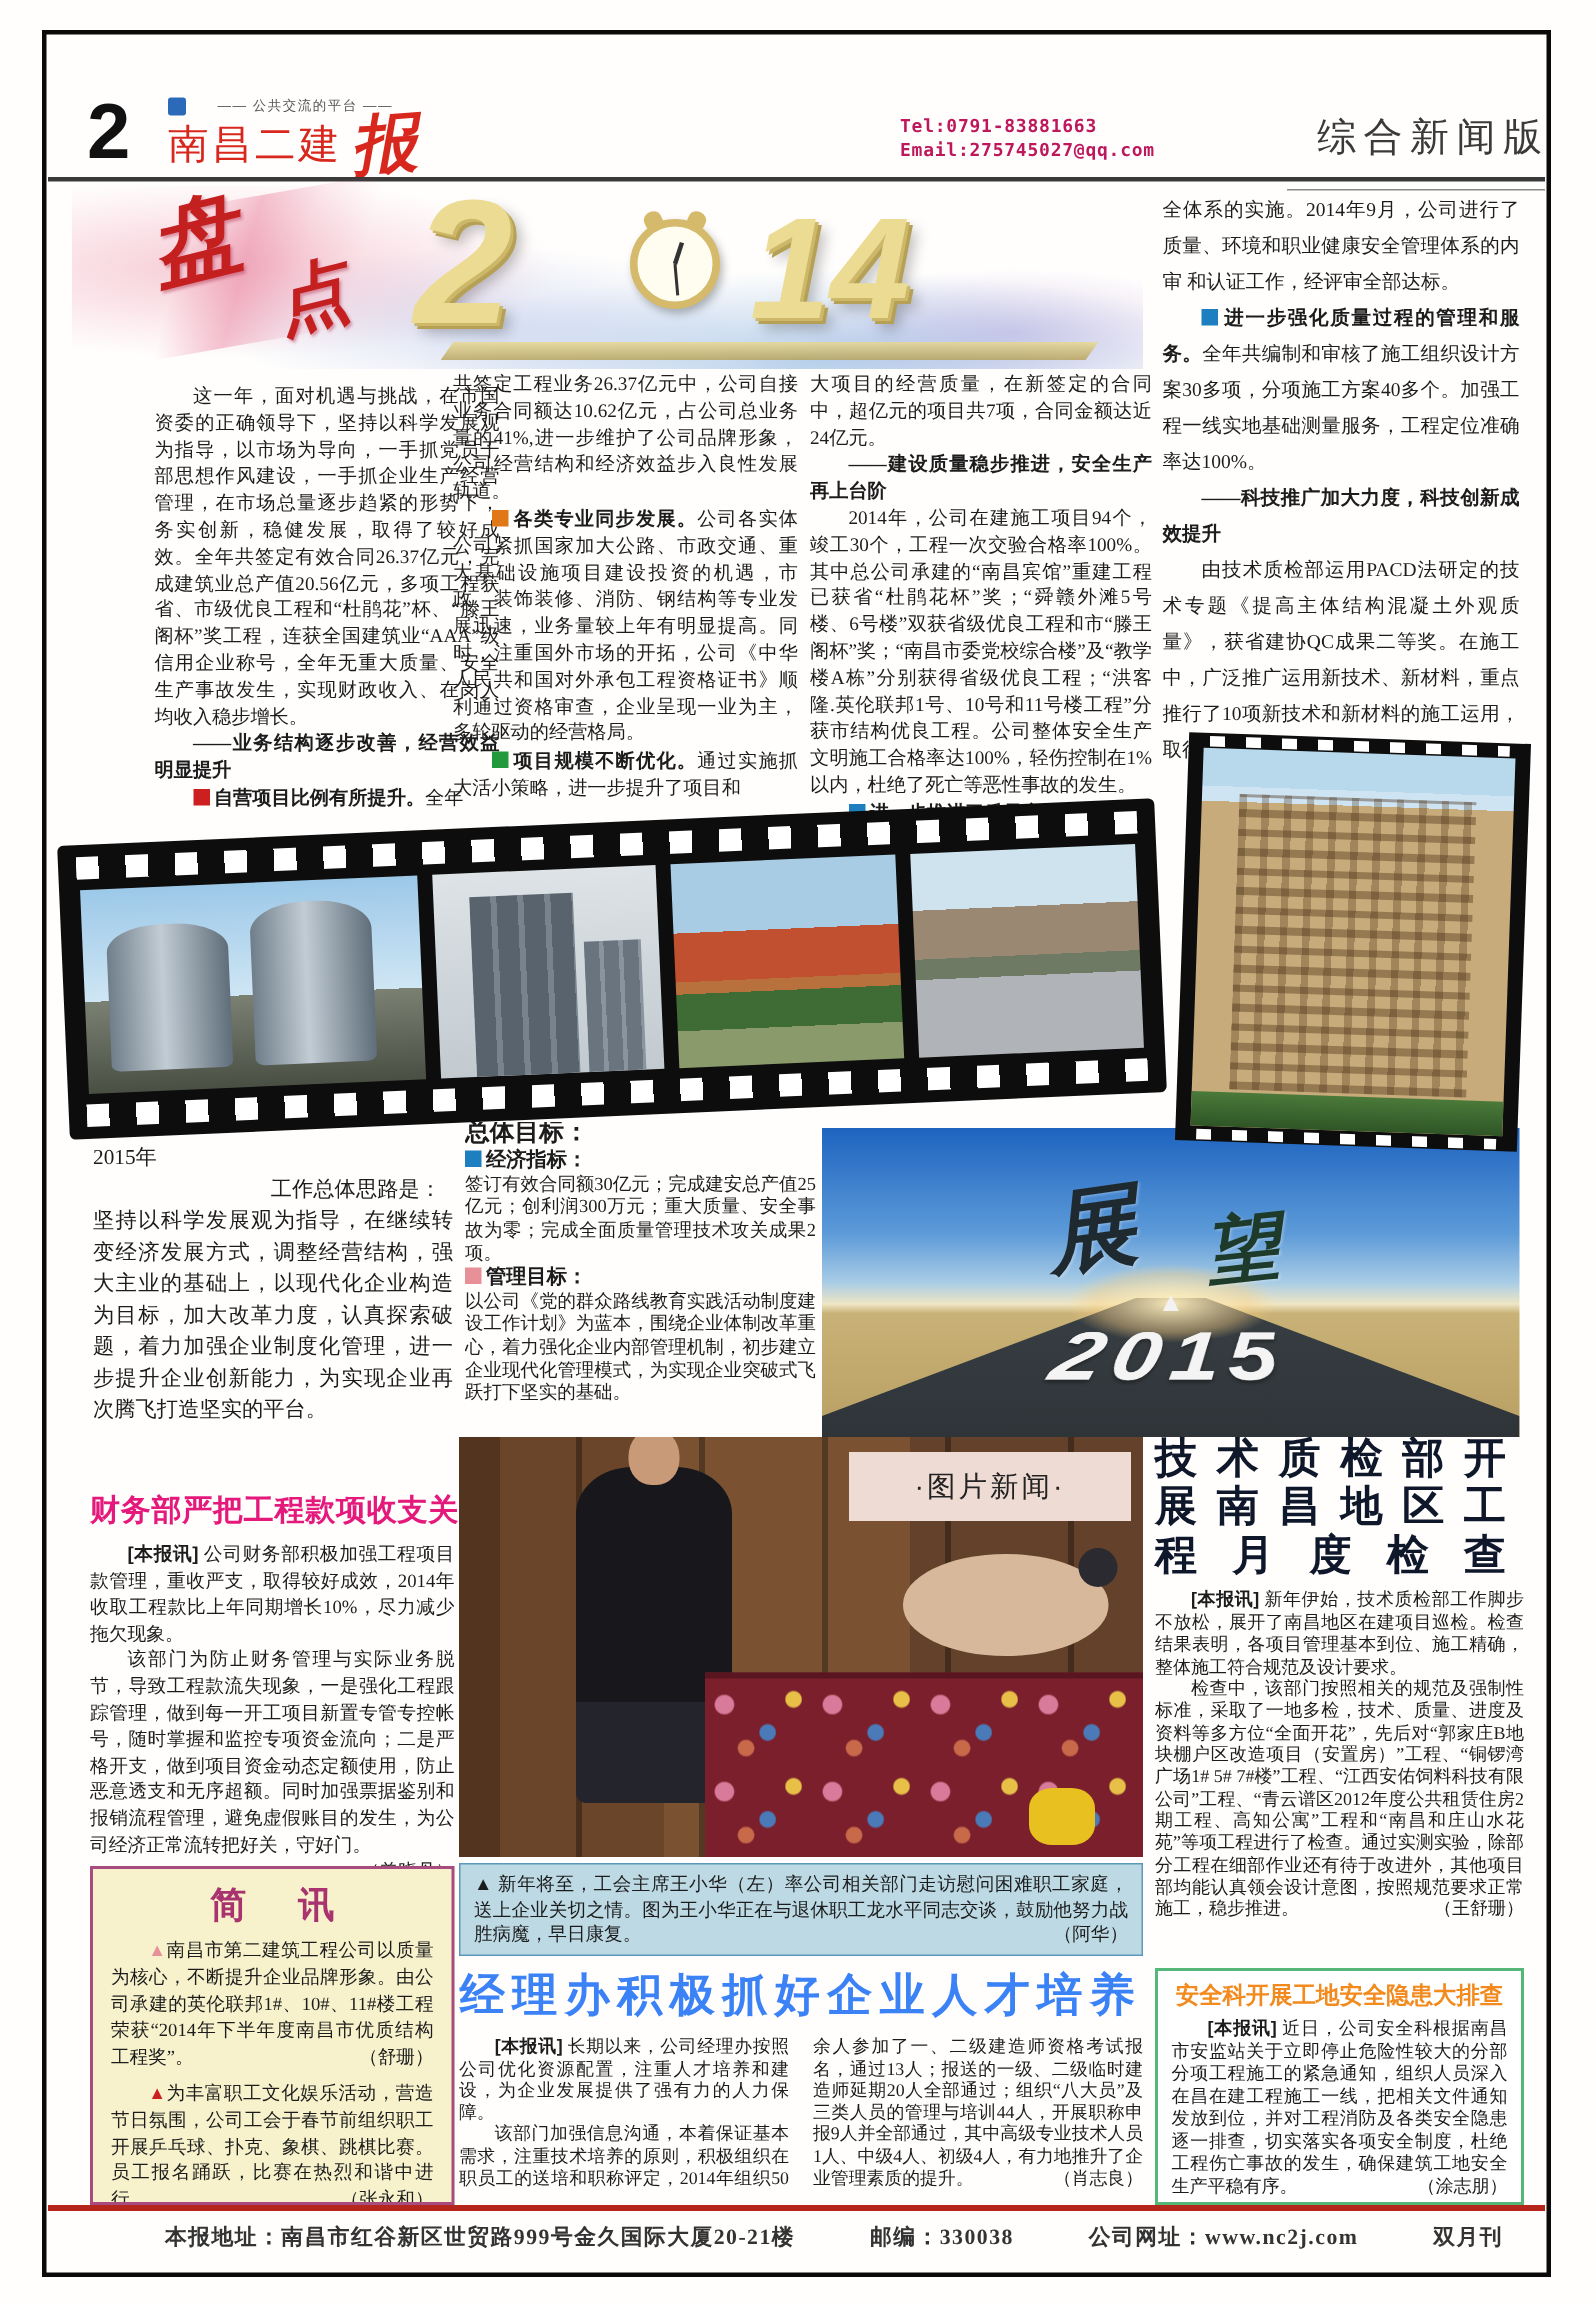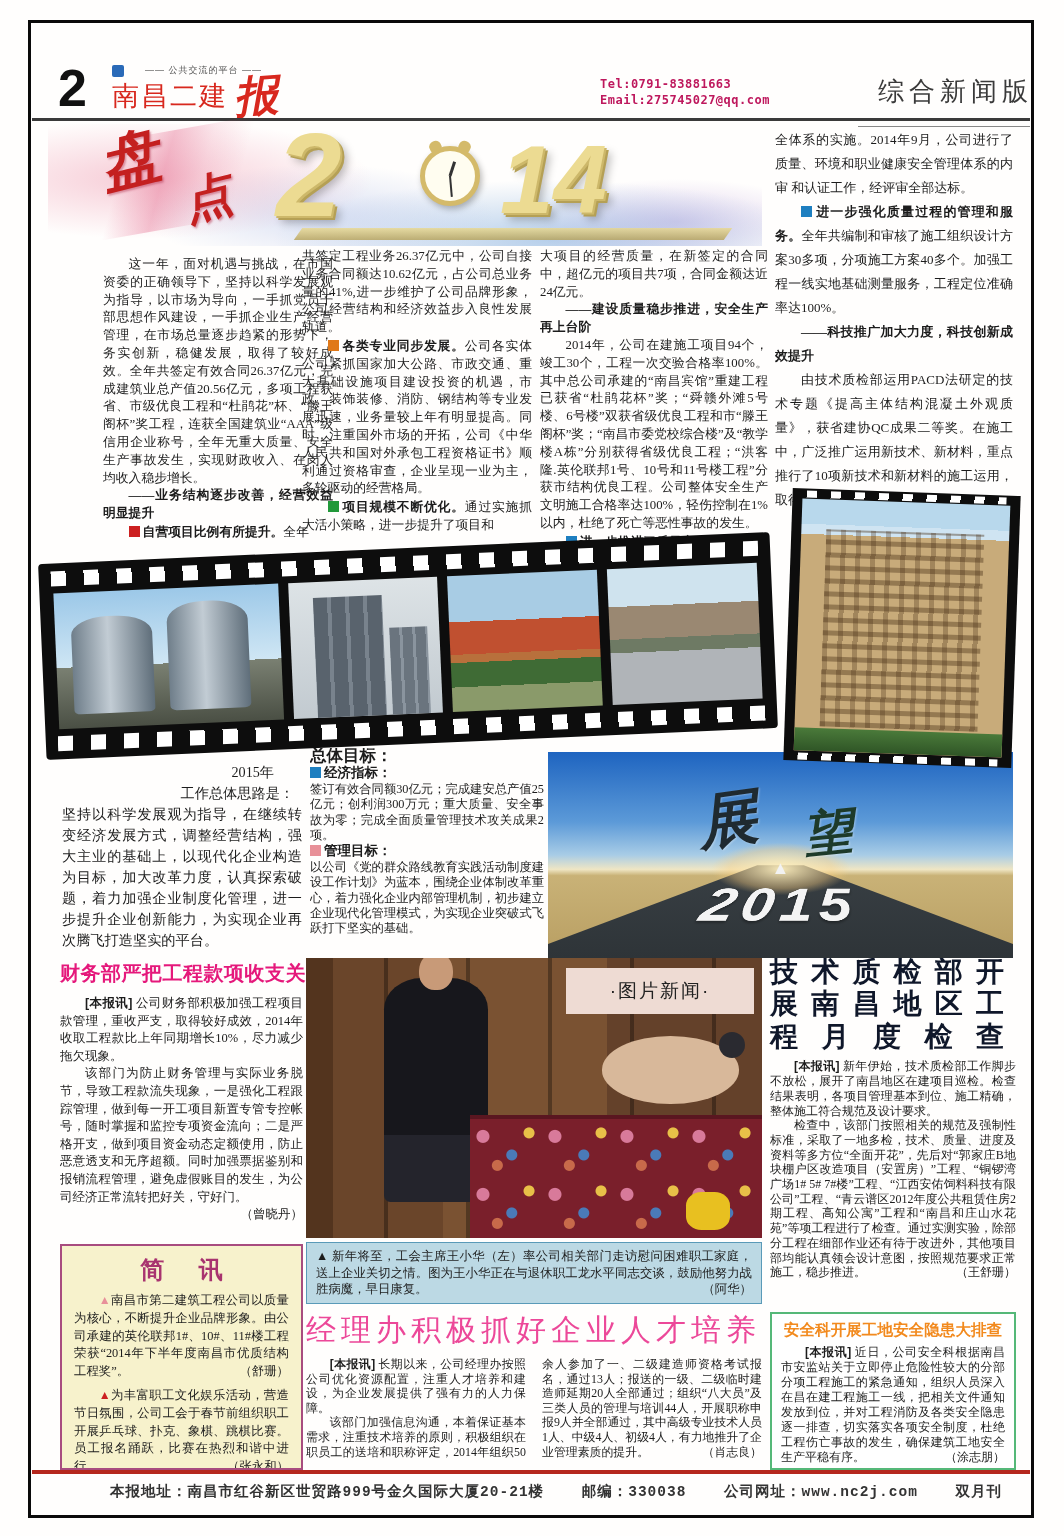--- a/index.html
+++ b/index.html
@@ -95,21 +95,21 @@
     background:linear-gradient(180deg,#b8d8ec 0 10%,#cfe4f2 10% 14%,#c8ab7a 14%); }
   .tall-windows { position:absolute; left:12%; right:12%; top:12%; bottom:10%;
     background:
      repeating-linear-gradient(0deg, rgba(70,45,20,.40) 0 5px, transparent 5px 13px),
      repeating-linear-gradient(90deg, rgba(70,45,20,.30) 0 5px, transparent 5px 15px); }
   .tall-green { position:absolute; left:0; right:0; bottom:0; height:9%;
     background:linear-gradient(180deg,#4a7a3a,#2f5526); }
 
   
   .outlook { position:absolute; left:62px; top:762px; width:240px; height:200px; font-size:14.2px; line-height:21px; }
-  .outlook .l1 { text-align:right; padding-right:28px; }
+  .outlook .l1 { padding-right:28px; }
   .outlook .l2 { text-align:right; padding-right:8px; }
   .outlook .body { text-align:justify; }
   .goals { position:absolute; left:310px; top:748px; width:234px; height:214px; overflow:hidden;
     font-size:12.3px; line-height:15.4px; text-align:justify;}
   .goals .title { font-size:16.5px; font-weight:900; font-family:"Liberation Sans",sans-serif; margin-bottom:2px;}
   .goals .glabel { font-weight:900; font-family:"Liberation Sans",sans-serif; font-size:13.5px; }
 
   .outphoto { position:absolute; left:548px; top:752px; width:465px; height:206px; overflow:hidden; z-index:2;
     background:linear-gradient(180deg,#1e64c0 0%,#5c9ad8 34%,#a8cce6 50%,#efe6c4 57%,#c9b277 60%,#b89e62 100%); }
   .road { position:absolute; inset:0; clip-path:polygon(45% 55%, 55% 55%, 108% 100%, -8% 100%);
@@ -120,21 +120,21 @@
   .zhan { left:150px; top:28px; font-size:60px; transform:rotate(-8deg); }
   .wang { left:255px; top:48px; font-size:50px; transform:rotate(-6deg); color:#1d3a2a;}
   .road-arrow { position:absolute; left:50%; top:106px; transform:translateX(-50%); color:#f2f2f2; font-size:18px;}
   .road-year { position:absolute; left:0; right:0; top:118px; text-align:center; color:#f4f4f4;
     font-family:"Liberation Sans",sans-serif; font-weight:900; font-size:58px; font-style:italic;
     transform:perspective(220px) rotateX(38deg) skewX(-6deg); letter-spacing:6px; text-shadow:0 2px 3px rgba(0,0,0,.4);}
 
   
   .fin { position:absolute; left:60px; top:960px; width:243px; }
   .fin-headline { font-family:"Liberation Sans",sans-serif; font-weight:900; font-size:20px; color:#e5187b;
-    white-space:nowrap; text-align:right; margin-bottom:8px; letter-spacing:.5px;}
+    white-space:nowrap; text-align:right; margin-bottom:8px; letter-spacing:.5px;margin-top:33px;}
   .artbody { font-size:12.5px; line-height:17.6px; text-align:justify; }
   .tag { font-weight:900; font-family:"Liberation Sans",sans-serif; }
   .byline { float:right; }
   .briefs { position:absolute; left:60px; top:1244px; width:243px; height:226px; background:#f7f2cc;
     border:2px solid #a84c7f; padding:8px 12px; overflow:hidden;}
   .briefs-title { text-align:center; font-size:24px; font-weight:900; color:#a8336f; letter-spacing:14px;
     font-family:"Liberation Sans",sans-serif; margin-bottom:6px; text-indent:14px;}
   .brief-item { font-size:12.4px; line-height:17.8px; text-align:justify; text-indent:2em; margin-bottom:6px;}
   .tri { font-size:12px; } .tri.pink{ color:#e8909a; } .tri.red{ color:#cc2020; }
 
@@ -157,41 +157,41 @@
       radial-gradient(circle at 82% 24%, #e8c048 0 5px, transparent 6px),
       radial-gradient(circle at 38% 80%, #c86a4a 0 5px, transparent 6px);
     background-size:72px 58px; border-top:4px solid #5a1620;}
   .fig-lying { position:absolute; right:5%; top:28%; width:30%; height:24%; background:#d8b89a; border-radius:50%; }
   .fig-lying::before { content:""; position:absolute; right:-6px; top:-4px; width:26px; height:26px;
     background:#2a2a30; border-radius:50%; }
   .kettle { position:absolute; right:7%; bottom:3%; width:44px; height:38px; background:#e8c020; border-radius:35%; }
   .caption { position:absolute; left:306px; top:1242px; width:456px; height:62px; background:#bcd9e4;
     border:1px solid #5a9ab8; padding:5px 9px; font-size:12.4px; line-height:16.6px; text-align:justify; overflow:hidden;}
   .mgr { position:absolute; left:306px; top:1310px; width:456px; }
-  .mgr-headline { font-family:"Liberation Sans",sans-serif; font-weight:400; font-size:30px; color:#ec4899;
-    letter-spacing:5px; text-align:left; white-space:nowrap; margin-bottom:6px;}
+  .mgr-headline { font-family:"Liberation Sans",sans-serif; font-weight:700; font-size:30px; color:#3b82f6;
+    letter-spacing:5px; text-align:center; white-space:nowrap; margin-bottom:6px;}
   .mgr-body { column-count:2; column-gap:16px; font-size:11.9px; line-height:14.6px; text-align:justify;
     height:118px; overflow:hidden;}
 
   
   .tech { position:absolute; left:770px; top:956px; width:246px; }
   .tech-headline { width:246px; font-family:"Liberation Sans",sans-serif; font-weight:700; color:#0f172a;
     font-size:28px; letter-spacing:12px; line-height:1.16; text-align:justify; text-align-last:justify;
     word-break:break-all; margin-bottom:6px;}
   .tech-body { font-size:12px; line-height:14.7px; text-align:justify; height:250px; overflow:hidden;}
   .safety { position:absolute; left:770px; top:1312px; width:246px; height:158px; border:2px solid #55b878;
     padding:6px 9px; overflow:hidden; background:#fff;}
   .safety-headline { font-family:"Liberation Sans",sans-serif; font-weight:900; color:#f28a1e; font-size:15.6px;
     text-align:center; white-space:nowrap; margin-bottom:4px;}
   .safety-body { font-size:12px; line-height:15px; text-align:justify; }
 
   
   .rule-red { position:absolute; left:32px; top:1470px; width:998px; height:4px; background:#b5271d; }
   .footer { position:absolute; left:32px; top:1482px; width:998px; display:flex; align-items:center;
-    padding:0 28px 0 78px; gap:20px; font-family:Liberation Mono, monospace; font-weight:700;
+    padding:0 28px 0 78px; gap:20px; font-family:Liberation Serif, serif; font-weight:700;
     font-size:14.5px; color:#333; justify-content:space-between; letter-spacing:1px;}
 </style>
 </head>
 <body>
 
 <div class="page">
   <div class="frame"></div>
 
   <div class="pagenum">2</div>
   <div class="masthead">

